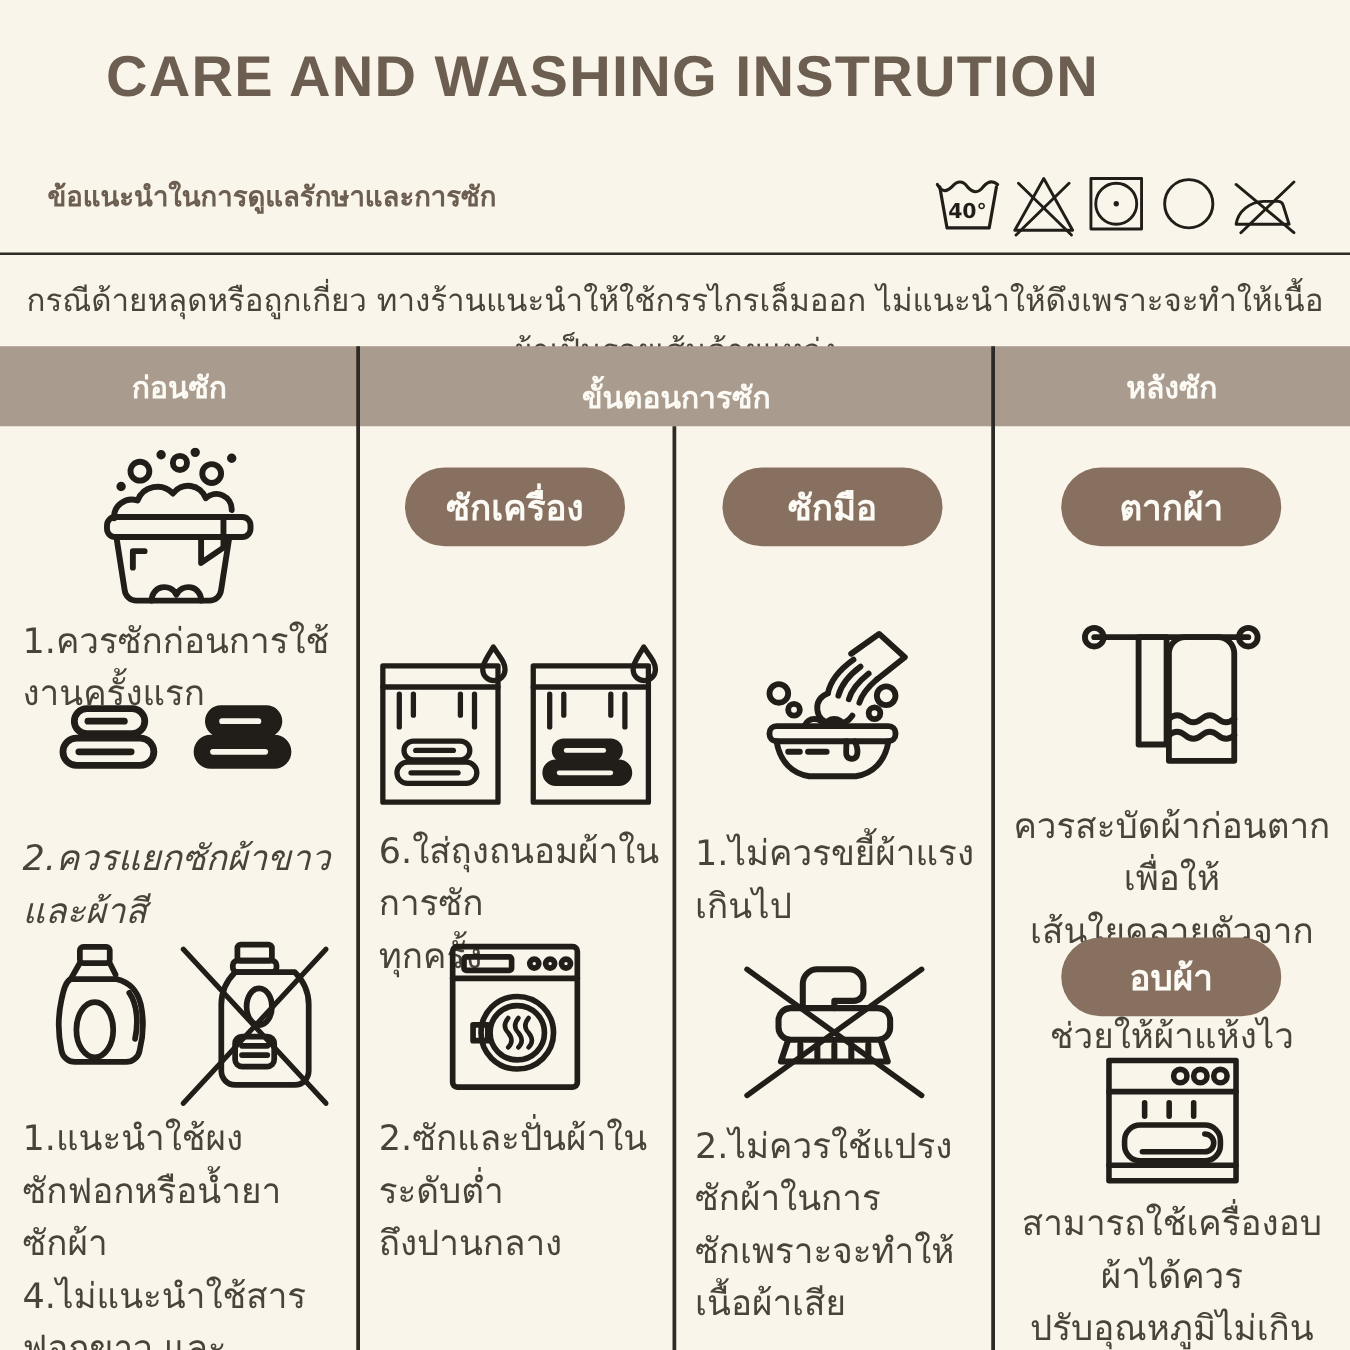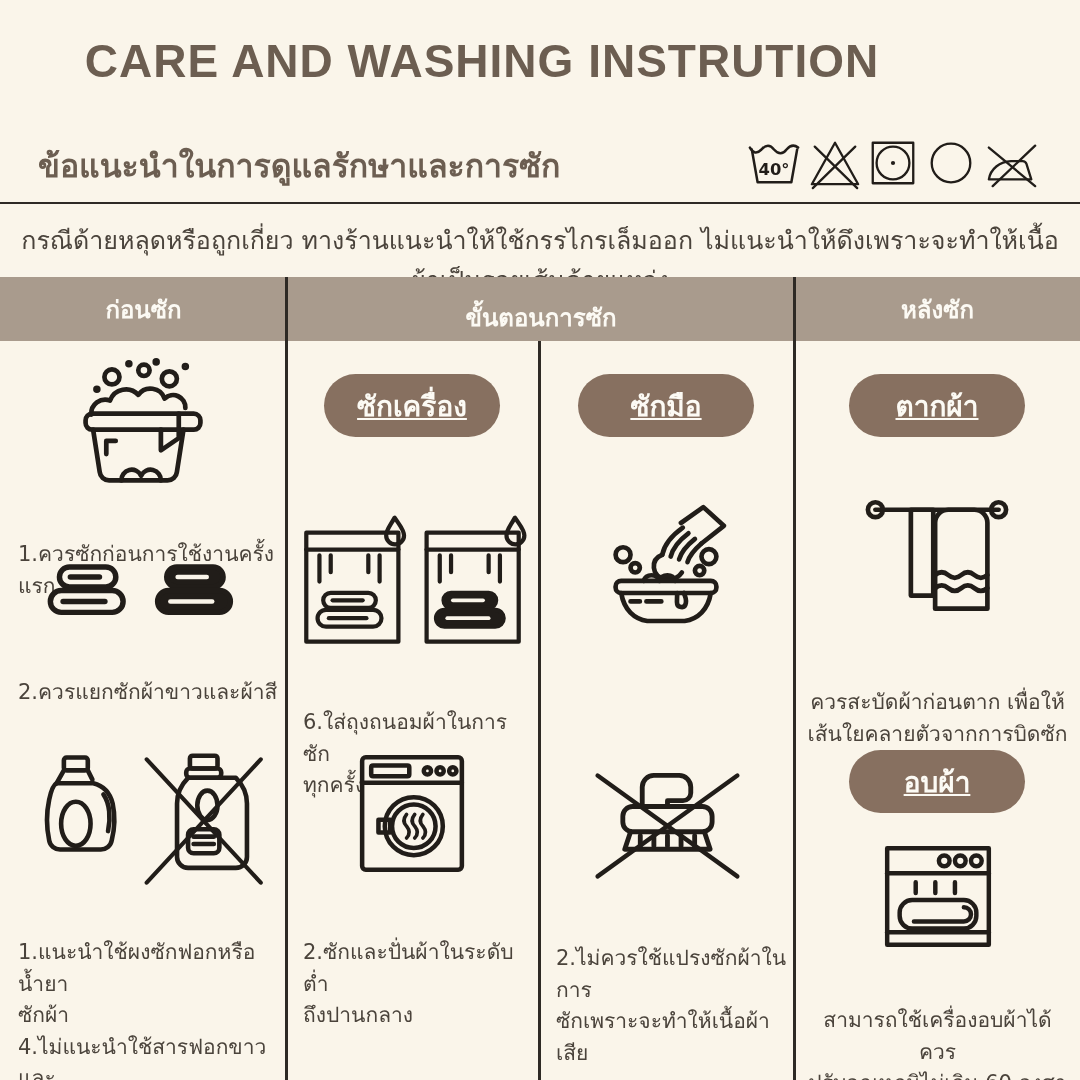--- a/index.html
+++ b/index.html
@@ -19,21 +19,21 @@
     position:relative;width:1080px;height:1080px;margin:0 auto;
     background:var(--cream);overflow:hidden;
   }
   .abs{position:absolute;}
   .title{
     top:34px;left:0;width:964px;text-align:center;
     font-size:46px;font-weight:800;letter-spacing:1px;color:var(--brown);
     font-family:"Liberation Sans","DejaVu Sans",sans-serif;
   }
   .subtitle{
-    top:140px;left:38px;font-size:32px;font-weight:700;color:var(--brown);
+    top:140px;left:38px;font-size:22px;font-weight:700;color:var(--brown);
   }
   .care-symbols{
     top:136px;right:38px;display:flex;gap:4px;align-items:flex-end;
   }
   .care-symbols svg{display:block;}
   .rule{top:202px;left:0;width:1080px;height:2px;background:var(--line);}
   .note{
     top:220px;left:20px;width:1040px;text-align:center;
     font-size:25px;color:var(--note);
   }
@@ -46,24 +46,24 @@
     color:var(--white);font-size:24px;font-weight:700;
   }
   .hc1{width:287px;} .hc2{width:508px;margin-top:16px;} .hc3{width:285px;text-align:right;}
   .vline{width:2.5px;background:var(--line);}
   .v1{left:285px;top:277px;height:803px;}
   .v2{left:538px;top:341px;height:739px;}
   .v3{left:793px;top:277px;height:803px;}
   .pill{
     width:176px;height:63px;border-radius:32px;background:var(--pill);
     display:flex;align-items:center;justify-content:center;
-    color:var(--white);font-size:28px;font-weight:700;text-decoration:underline;
+    color:var(--white);font-size:28px;font-weight:700;
   }
   .body-text{
-    font-size:21px;color:var(--note);line-height:1.5;white-space:pre-line;margin-top:47px;
+    font-size:28px;color:var(--note);line-height:1.5;white-space:pre-line;
   }
   .t-center{text-align:center;}
   .icon-wrap{display:flex;align-items:center;justify-content:center;}
   svg{stroke-linecap:round;stroke-linejoin:round;}
 </style>
 </head>
 <body>
 
 <div id="canvas">
 
@@ -145,21 +145,21 @@
       <rect x="22" y="12" width="62" height="22" rx="11"></rect>
         <path d="M34 23 h32"></path>
       <rect x="12" y="38" width="80" height="24" rx="12"></rect>
         <path d="M26 50 h46"></path>
       <rect x="140" y="12" width="62" height="22" rx="11" fill="#211D19"></rect>
         <path d="M152 23 h32" stroke="#FAF5EA" stroke-width="5"></path>
       <rect x="130" y="38" width="80" height="24" rx="12" fill="#211D19"></rect>
         <path d="M144 50 h46" stroke="#FAF5EA" stroke-width="5"></path>
     </svg>
   </div>
-  <div class="abs body-text" style="left:18px;top:630px;width:262px;">2.ควรแยกซักผ้าขาวและผ้าสี</div>
+  <div class="abs body-text" style="left:18px;top:666px;width:262px;font-style:italic;">2.ควรแยกซักผ้าขาวและผ้าสี</div>
 
   <div class="abs icon-wrap" style="left:23px;top:752px;width:240px;height:138px;">
     <svg width="240" height="138" viewBox="0 0 260 150" fill="none" stroke="#211D19" stroke-width="5">
       <rect x="44" y="6" width="26" height="14" rx="3"></rect>
       <path d="M44 20 L36 34 M70 20 L75 30"></path>
       <path d="M36 34 h40 c12 3 18 10 21 22 c3 14 2 28 -1 40 a12 12 0 0 1 -12 10 h-44 a12 12 0 0 1 -12 -10 c-3 -14 -3 -30 0 -44 c2 -10 4 -16 8 -18 z"></path>
       <path d="M87 46 c7 10 8 26 5 40"></path>
       <ellipse cx="57" cy="78" rx="16" ry="24"></ellipse>
       <rect x="181" y="4" width="30" height="14" rx="3"></rect>
       <rect x="177" y="18" width="38" height="10" rx="4"></rect>
@@ -234,20 +234,21 @@
         <circle cx="47" cy="78" r="5"></circle>
       <circle cx="126" cy="66" r="8"></circle>
         <circle cx="116" cy="81" r="5"></circle>
       <path d="M56 92 a9 9 0 0 1 17 0 M73 92 a9 9 0 0 1 17 0"></path>
       <rect x="26" y="92" width="108" height="13" rx="6"></rect>
       <path d="M32 105 c3 18 14 28 28 30 h40 c14 -2 25 -12 28 -30"></path>
       <path d="M42 114 h10 M59 114 h16"></path>
       <path d="M92 105 c0 9 -2 14 4 15 c6 1 7 -7 3 -15"></path>
     </svg>
   </div>
+  <div class="abs body-text" style="left:556px;top:662px;width:232px;">1.ไม่ควรขยี้ผ้าแรงเกินไป</div>
 
   <div class="abs icon-wrap" style="left:584px;top:750px;width:165px;height:146px;">
     <svg width="165" height="146" viewBox="0 0 170 150" fill="none" stroke="#211D19" stroke-width="5">
       <path d="M60 58 v-20 a12 12 0 0 1 12 -12 h26 a12 12 0 0 1 12 12 v6 a8 8 0 0 1 -8 8 h-16 v6"></path>
       <rect x="40" y="58" width="92" height="26" rx="10"></rect>
       <path d="M48 84 L42 102 H130 L124 84"></path>
       <path d="M58 88 v11 M72 88 v11 M86 88 v11 M100 88 v11 M114 88 v11"></path>
       <path d="M14 26 L158 130" stroke-width="4.5"></path>
       <path d="M158 26 L14 130" stroke-width="4.5"></path>
     </svg>

